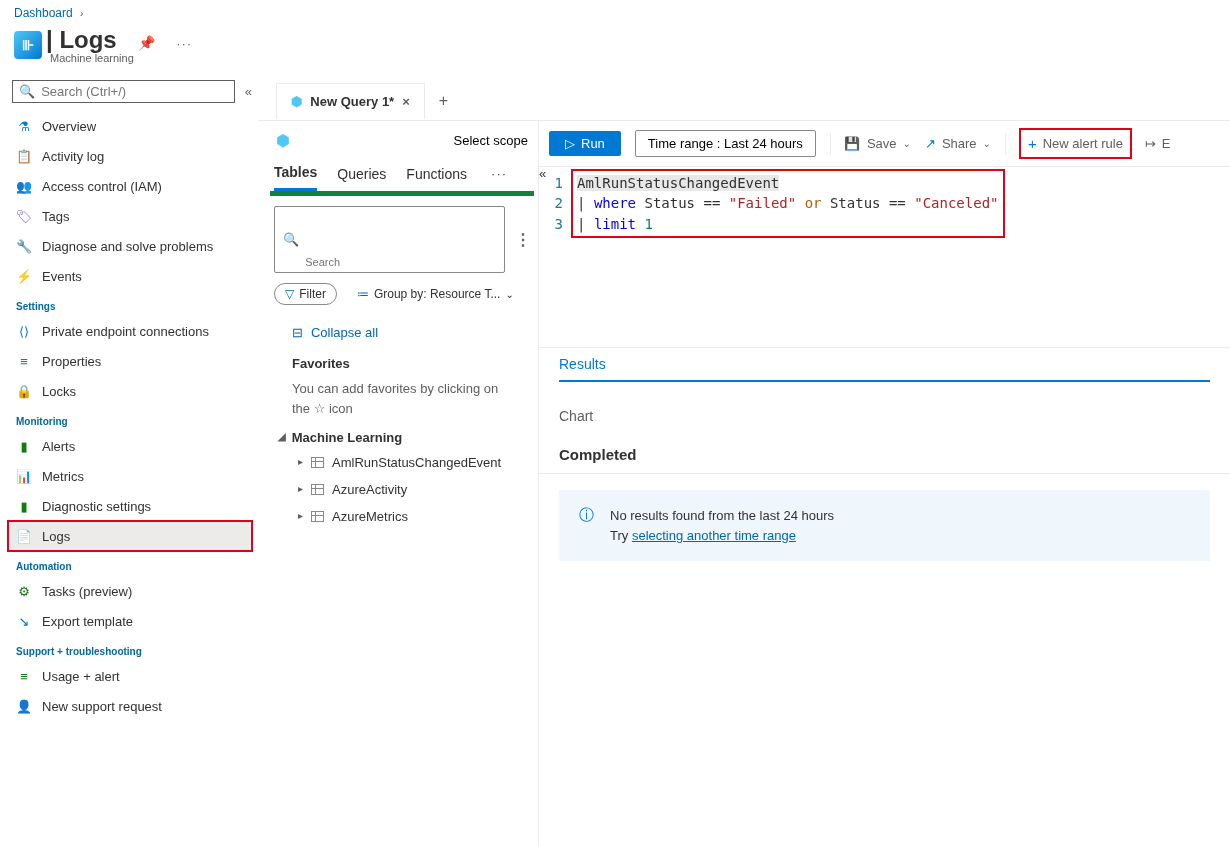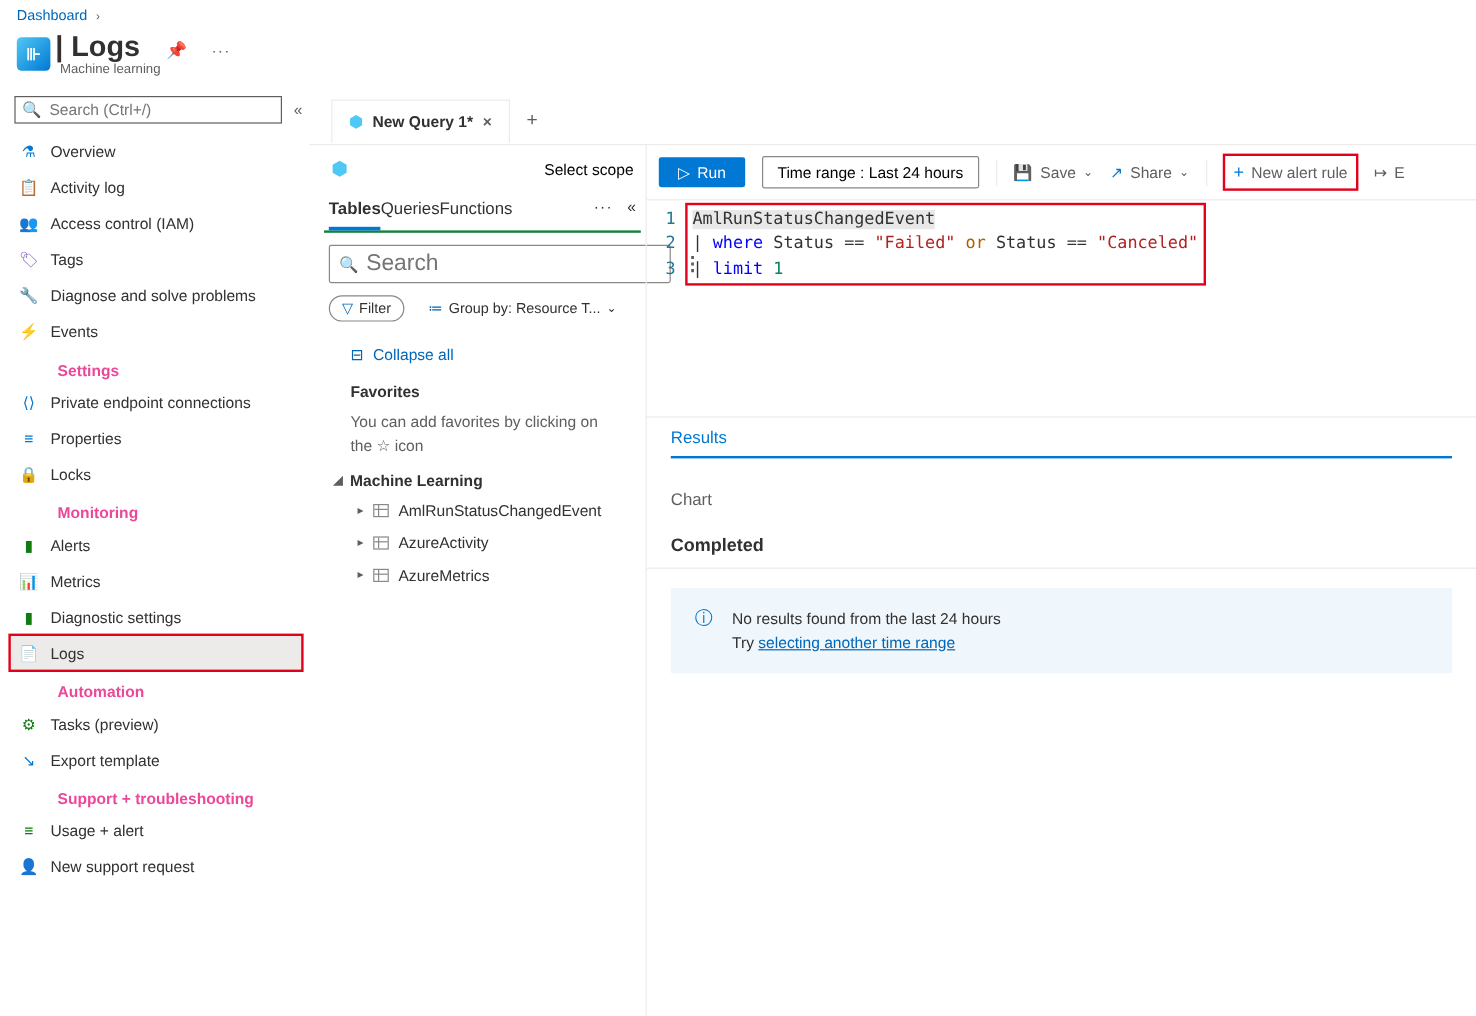--- a/index.html
+++ b/index.html
@@ -26,50 +26,50 @@
   .content { flex: 1; display: flex; flex-direction: column; }
   
   .search-wrap { display:flex; align-items:center; padding: 2px 0 8px 4px;}
   .search-box { flex:1; display: flex; align-items: center; border: 1px solid #605e5c; padding: 3px 6px; font-size: 13px; }
   .search-box input { border: none; outline: none; flex: 1; font-size: 13px; background: transparent; }
   .collapse-btn { margin-left: 10px; color:#605e5c; font-size:13px;}
   
   .nav-item { display: flex; align-items: center; padding: 7px 8px; cursor: pointer; }
   .nav-item.active { background: #edebe9; }
   .nav-item .nicon { width: 16px; height: 16px; margin-right: 10px; display:inline-flex; align-items:center; justify-content:center; font-size:13px;}
-  .nav-section { font-weight: 600; padding: 10px 8px 4px; font-size: 13px; color:#ec4899;margin-left:32px; }
+  .nav-section { font-weight: 600; padding: 10px 8px 4px; font-size: 10px; color:#0369a1; }
   
   .highlight-red { outline: 2px solid #e3001b; outline-offset: -1px; }
   
   
   .q-tabs { display:flex; align-items:center; border-bottom:1px solid #edebe9; padding-left:18px; margin-top:4px;}
   .q-tab { display:flex; align-items:center; gap:8px; padding:10px 14px; border:1px solid transparent; border-bottom:none;}
   .q-tab.active { border-color:#edebe9; background:#fff; font-weight:600;}
   .q-tab-close { color:#605e5c; font-size:13px; cursor:pointer;}
   .q-add { padding:10px 14px; color:#605e5c; font-size:16px; cursor:pointer;}
   .cube { color:#50c8f5; font-size:13px;}
   
   
   .main-split { display:flex; flex:1; min-height:0;}
   .left-panel { width:280px; display:flex; flex-direction:column; padding:0 4px 0 12px;}
   .right-panel { flex:1; display:flex; flex-direction:column; border-left:1px solid #edebe9;}
   
   
   .scope-row { display:flex; align-items:center; padding:10px 6px 8px; gap:14px;}
   .scope-link { color:#000000; font-size:13px; margin-left:auto; cursor:pointer;}
   
-  .lp-tabs { display:flex; align-items:flex-start; border-bottom:2px solid #15803d; padding:6px 4px 0;}
+  .lp-tabs { display:flex; align-items:center; gap:20px; border-bottom:5px solid #15803d; padding:6px 4px 0;}
   .lp-tab { padding-bottom:8px; font-size:14px; cursor:pointer; }
   .lp-tab.active { font-weight:600; border-bottom:3px solid #0078d4; color:#323130;}
   .lp-tab-more { margin-left:auto; padding:0 4px 8px; letter-spacing:1px; cursor:pointer;}
   .lp-collapse { margin-left:8px; padding-bottom:8px; font-size:13px;}
   
   .lp-search-row { padding:10px 4px; display:flex; align-items:center; gap:10px;}
   .lp-search { flex:1; border:1px solid #8a8886; border-radius:2px; padding:4px 8px; display:flex; align-items:center;}
-  .lp-search input { border:none; outline:none; flex:1; font-size:19px;}
+  .lp-search input { border:none; outline:none; flex:1; font-size:11px;margin-top:45px;}
   .lp-vert { color:#605e5c; font-weight:bold; font-size:16px; letter-spacing:-1px; cursor:pointer;}
   
   .pill-row { display:flex; gap:10px; padding:0 4px 8px; align-items:center;}
   .pill { border:1px solid #8a8886; border-radius:12px; padding:3px 10px; font-size:12px; display:flex; align-items:center; gap:5px; cursor:pointer;}
   .pill .ic { color:#0067b8;}
   
   .tree { padding:6px 4px;}
   .tree-link { display:flex; align-items:center; gap:8px; padding:6px 18px; color:#0067b8; cursor:pointer;}
   .tree-head { font-weight:600; padding:10px 18px 4px;}
   .tree-text { padding:4px 18px; color:#605e5c; font-size:13px; line-height:1.5;}

